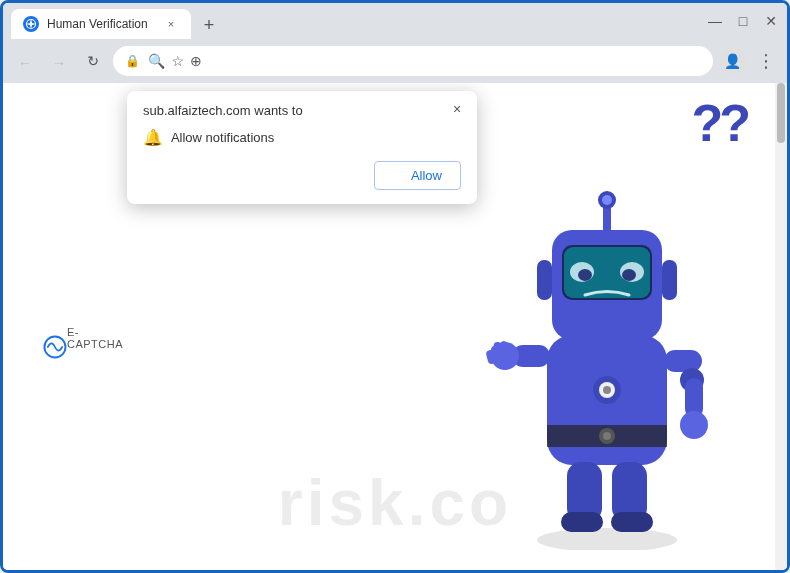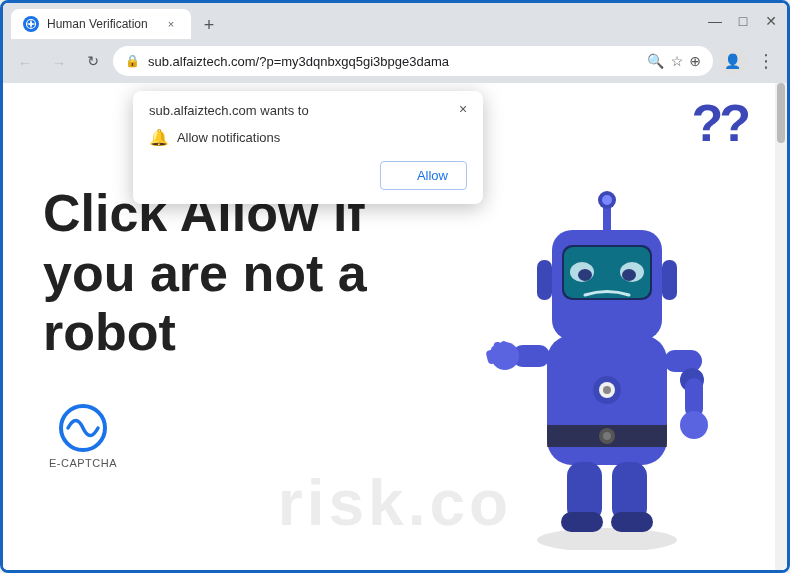--- a/index.html
+++ b/index.html
@@ -247,22 +247,22 @@
       font-size: 52px;
       font-weight: 700;
       color: #222;
       line-height: 1.15;
       max-width: 360px;
     }
 
     .ecaptcha-area {
       margin-top: 40px;
       display: flex;
-      flex-direction: column;
-      align-items: center;
+      flex-direction: row;
+      align-items: flex-start;
       width: 80px;
     }
 
     .ecaptcha-logo {
       width: 50px;
       height: 50px;
     }
 
     .ecaptcha-label {
       font-size: 11px;
@@ -304,21 +304,21 @@
       font-weight: 900;
       color: #3d48b8;
       z-index: 3;
       letter-spacing: -4px;
     }
 
     
     .notification-popup {
       position: absolute;
       top: 8px;
-      left: 130px;
+      left: 124px;
       width: 350px;
       background: #fff;
       border-radius: 8px;
       box-shadow: 0 4px 20px rgba(0,0,0,0.25);
       z-index: 10;
       padding: 12px 16px 14px;
     }
 
     .popup-close {
       position: absolute;
@@ -411,38 +411,36 @@
       <span class="win-ctrl">✕</span>
     </div>
   </div>
 
   <div class="address-bar">
     <div class="nav-btn disabled">←</div>
     <div class="nav-btn disabled">→</div>
     <div class="nav-btn">↻</div>
     <div class="url-bar">
       <span class="lock-icon">🔒</span>
-      <span class="url-text">sub.alfaiztech.com/?p=my3dqnbxgq5gi3bpge3dama</span>
       <div class="url-right-icons">
         <span class="url-icon">🔍</span>
         <span class="url-icon">☆</span>
         <span class="url-icon">⊕</span>
       </div>
     </div>
     <div class="profile-icon">👤</div>
     <div class="menu-dots">⋮</div>
   </div>
 
   <div class="page-content">
     <div class="website-bg">
 
       <div class="watermark">risk.co</div>
 
       <div class="site-text-area">
-        <div class="main-text">Click Allow if you are not a robot</div>
         <div class="ecaptcha-area">
 
           <svg class="ecaptcha-logo" viewBox="0 0 50 50">
             <circle cx="25" cy="25" r="22" fill="none" stroke="#1a73e8" stroke-width="4"></circle>
             <path d="M10 25 Q18 10 25 25 Q32 40 40 25" fill="none" stroke="#1a73e8" stroke-width="3.5" stroke-linecap="round"></path>
           </svg>
           <span class="ecaptcha-label">E-CAPTCHA</span>
         </div>
       </div>
 

